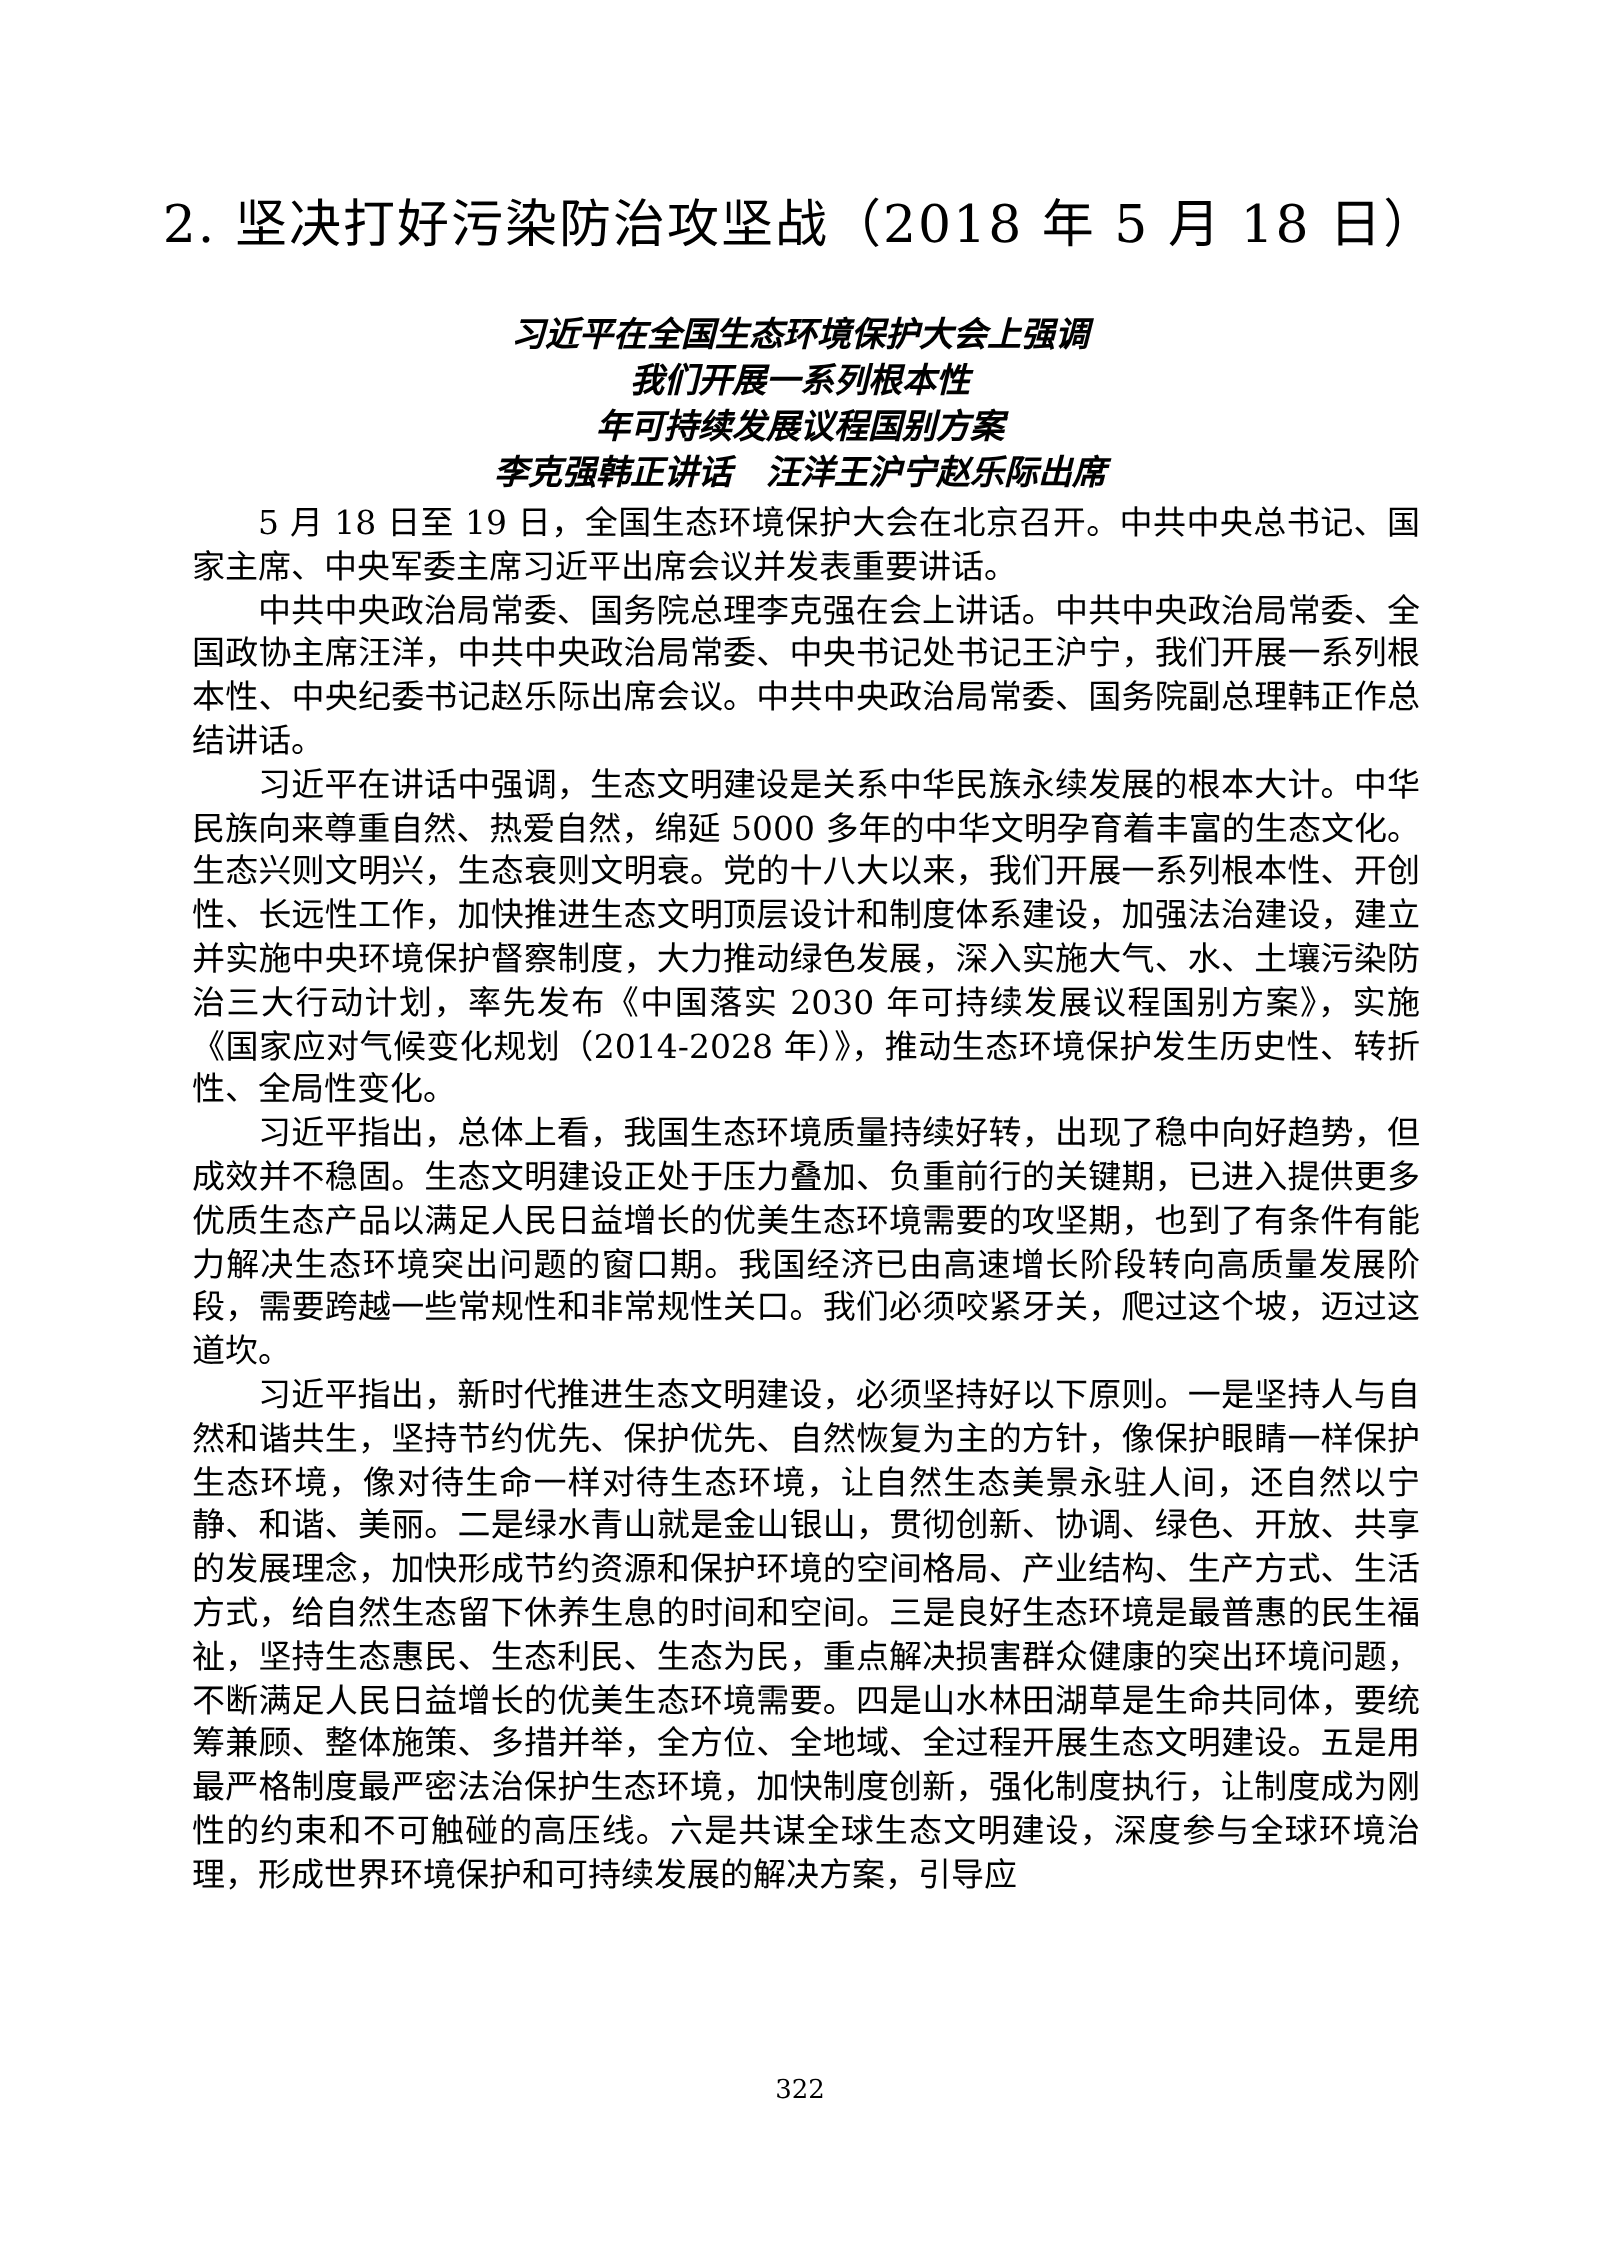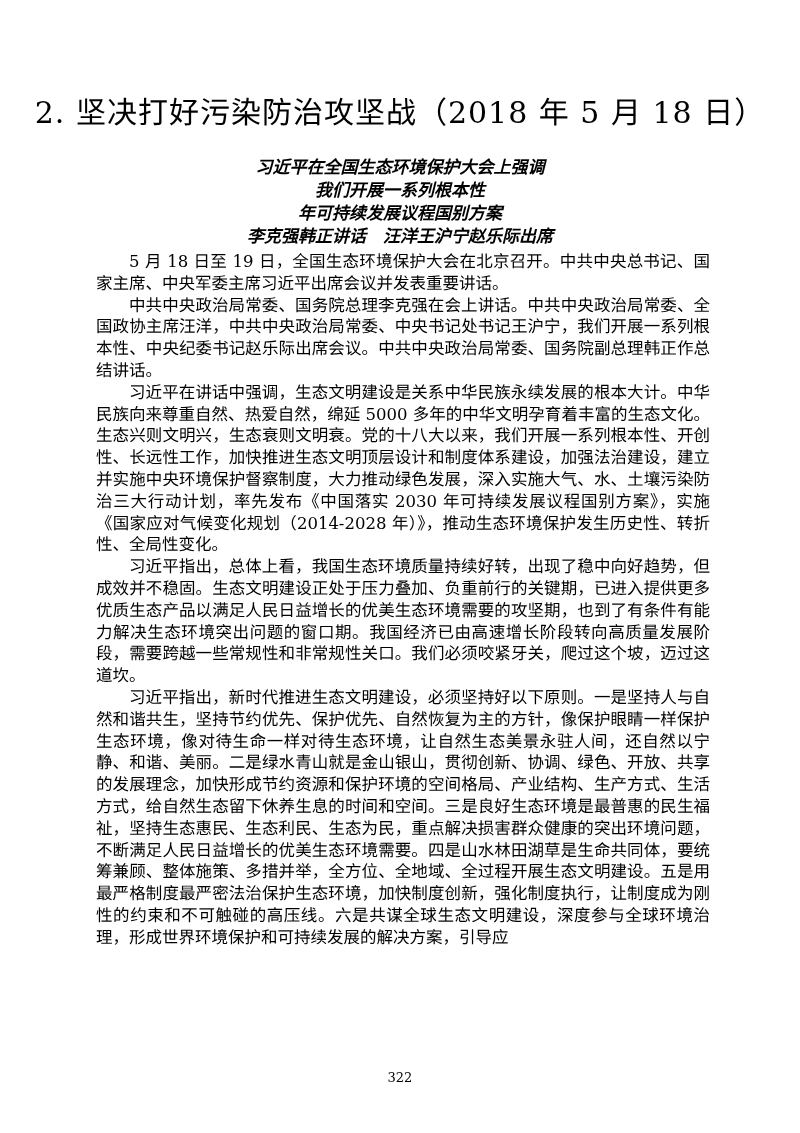--- a/index.html
+++ b/index.html
@@ -14,21 +14,21 @@
     margin: 0 auto;
     background: #ffffff;
     color: #000000;
     font-family: "DejaVu Serif", "Liberation Serif", serif;
     overflow: hidden;
   }
   .doc-title {
     margin: 0;
     padding-top: 92px;
     text-align: center;
-    font-size: 30px;
+    font-size: 26px;
     line-height: 42px;
     font-weight: 500;
     letter-spacing: 1px;
     white-space: nowrap;
   }
   .headlines {
     margin-top: 22px;
     text-align: center;
     font-family: "Liberation Sans", "DejaVu Sans", sans-serif;
     font-weight: bold;
@@ -42,21 +42,21 @@
     line-height: 21.8px;
     text-align: justify;
     text-justify: inter-ideograph;
   }
   .article-body p {
     margin: 0;
     text-indent: 2em;
   }
   .page-number {
     position: absolute;
-    bottom: 48px;
+    bottom: 80px;
     left: 0;
     width: 100%;
     text-align: center;
     font-size: 13px;
     line-height: 14px;
   }
 </style>
 </head>
 <body>
 

